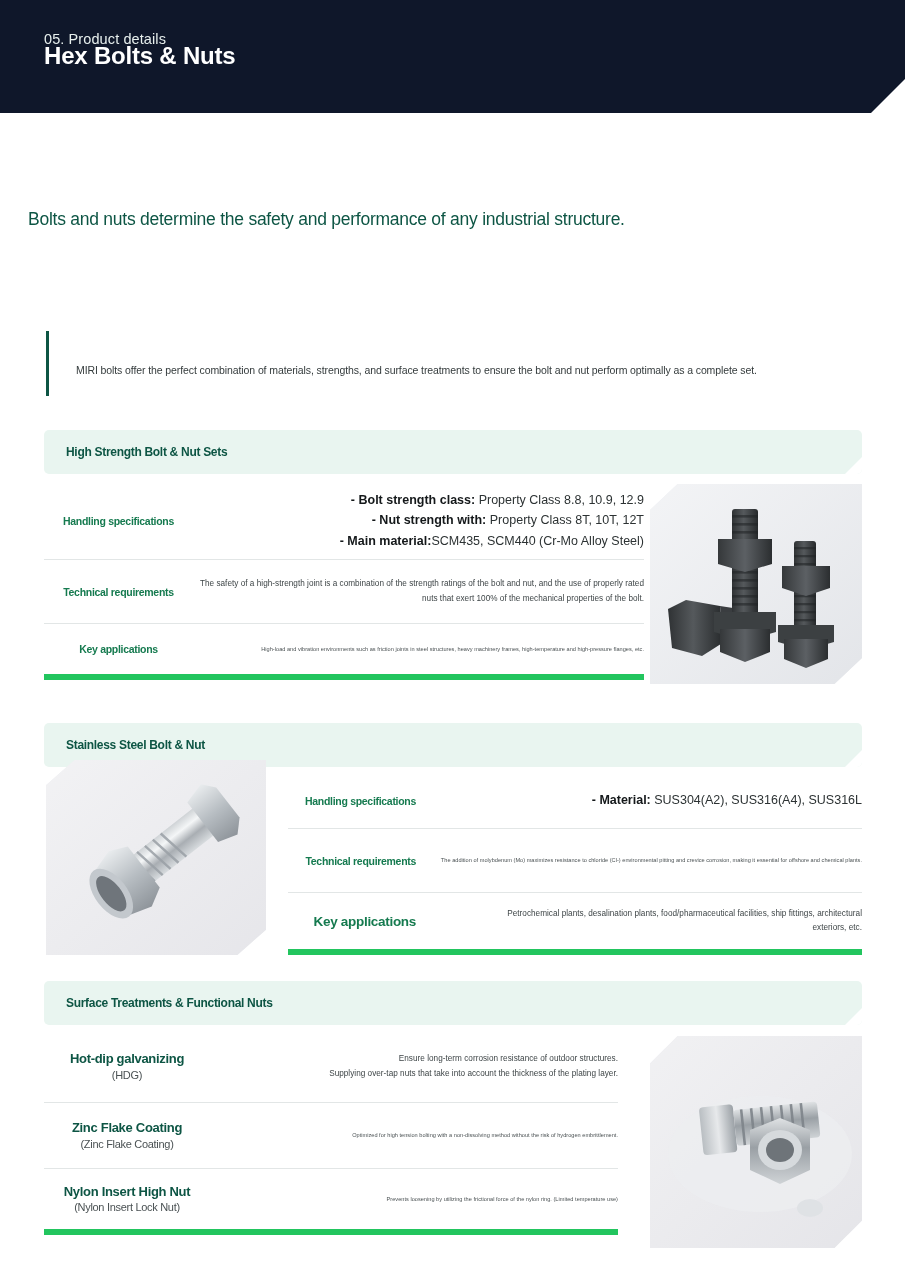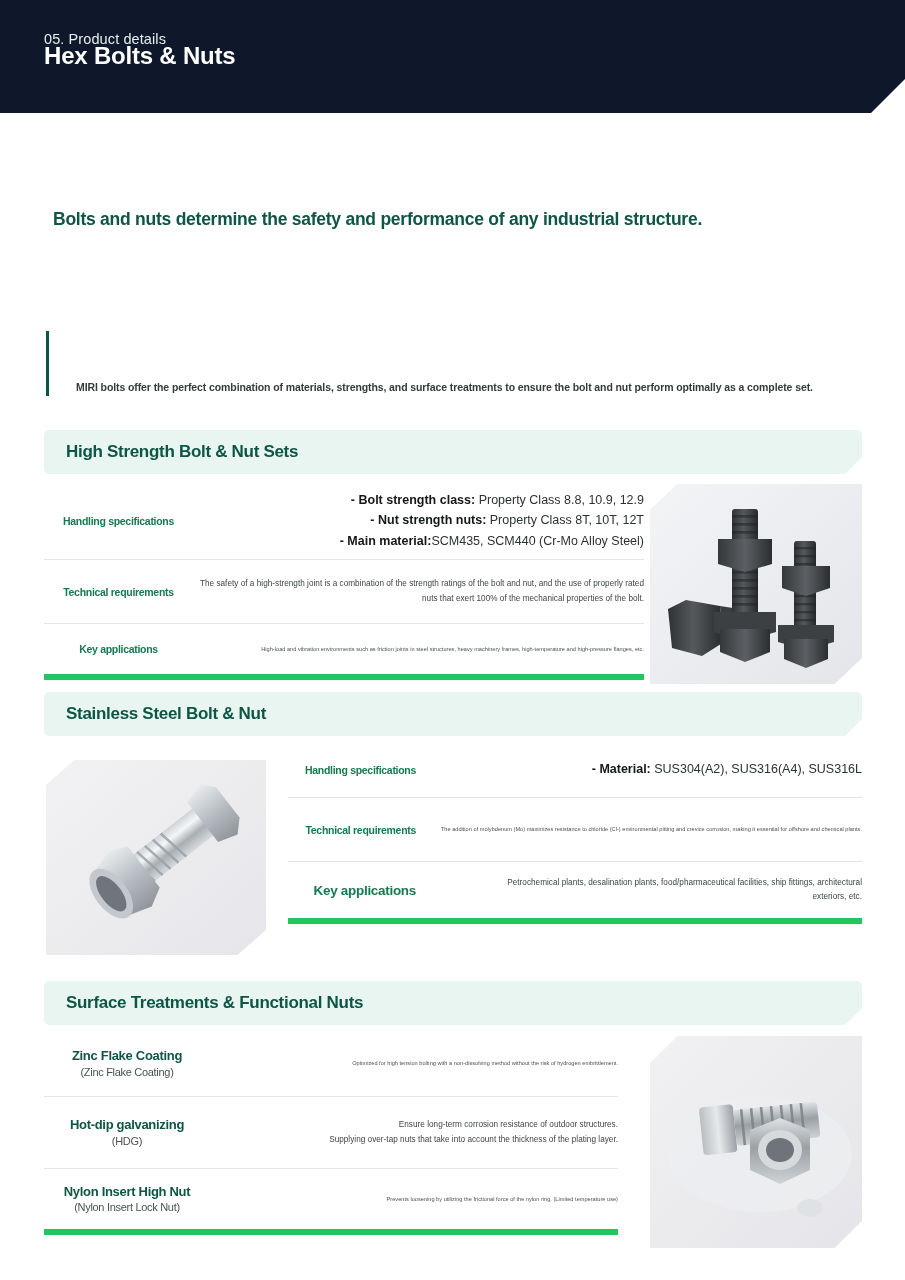--- a/index.html
+++ b/index.html
@@ -27,50 +27,50 @@
     position:absolute; left:44px; top:31px;
     font-size:14.5px; font-weight:400; color:#e7efed; letter-spacing:.1px;
   }
   .header-title {
     position:absolute; left:44px; top:42px;
     font-size:24px; font-weight:700; color:#ffffff; letter-spacing:-.2px;
   }
 
   
   .lead {
-    position:absolute; left:53px; top:209px; width:800px;
-    font-size:17.5px; font-weight:700; color:#0d5544; letter-spacing:-.25px;
+    position:absolute; left:28px; top:209px; width:800px;
+    font-size:17.5px; font-weight:400; color:#0d5544; letter-spacing:-.25px;
   }
 
   
   .quote {
     position:absolute; left:46px; top:331px; width:800px; height:65px;
     border-left:3px solid #0d5544;
-    display:flex; align-items:flex-end;font-weight:bold;
+    display:flex; align-items:center;
   }
   .quote-text {
     padding-left:27px; padding-top:14px;
     font-size:10.5px; color:#343b3c; line-height:1.5; letter-spacing:-.1px;
   }
 
   
   .section { position:absolute; left:44px; width:818px; }
   .banner {
     position:relative; width:818px; height:44px;
     background:#e9f5f0;
     border-radius:5px;
     overflow:hidden;
     display:flex; align-items:center;
   }
   .banner::after{
     content:""; position:absolute; right:0; bottom:0; width:17px; height:17px;
     background:#ffffff; clip-path: polygon(100% 0, 100% 100%, 0 100%);
   }
   .banner-title {
-    margin-left:22px; font-size:17px; font-weight:700; color:#0d5544; letter-spacing:-.3px;
+    margin-left:22px; font-size:12px; font-weight:700; color:#0d5544; letter-spacing:-.3px;
   }
 
   
   .rows { width:100%; }
   .row { display:flex; align-items:center; border-bottom:1px solid #e2e6e6; }
   .row.last { border-bottom:6px solid #22c55e;gap:47px; }
   .row-label {
     flex:0 0 auto; text-align:center; color:#157a4f;
     font-weight:700; letter-spacing:-.3px;
   }
@@ -100,21 +100,21 @@
     position:relative; overflow:hidden;
   }
   .ph1 { left:650px; top:484px; width:212px; height:200px; }
   .ph2 { left:46px; top:760px; width:220px; height:195px; }
   .ph3 { left:650px; top:1036px; width:212px; height:212px; }
 
   
   .art { position:absolute; left:0; top:0; width:100%; height:100%; }
 
   
-  .sec2 { top:692px; }
+  .sec2 { top:723px; }
   .sec2 .panel { display:flex; margin-top:6px; }
   .sec2 .right { margin-left:244px; width:574px; }
   .sec2 .row-label { font-size:10.5px; text-align:right; }
   .sec2 .row-a { height:56px; }
   .sec2 .row-b { height:64px; }
   .sec2 .row-c { height:62px; }
   .sec2 .row-a .row-label { width:138px; padding-right:10px; }
   .sec2 .row-b .row-label { width:138px; padding-right:10px; }
   .sec2 .row-c .row-label { width:138px; padding-right:10px; font-size:13.5px; }
 
@@ -156,21 +156,21 @@
 
         <div class="row row-a">
           <div class="row-label">Handling specifications</div>
           <div class="row-body spec-list">
             <div>
               <span class="bullet">-</span>
               <b>Bolt strength class:</b><span> Property Class 8.8, 10.9, 12.9</span>
             </div>
             <div>
               <span class="bullet">-</span>
-              <b>Nut strength nuts:</b><span> Property Class 8T, 10T, 12T</span>
+              <b>Nut strength with:</b><span> Property Class 8T, 10T, 12T</span>
             </div>
             <div>
               <span class="bullet">-</span>
               <b>Main material:</b><span>SCM435, SCM440 (Cr-Mo Alloy Steel)</span>
             </div>
           </div>
         </div>
 
         <div class="row row-b">
           <div class="row-label">Technical requirements</div>
@@ -328,38 +328,38 @@
       </svg>
     </div>
   </div>
 
   <div class="section sec3">
     <div class="banner">
       <div class="banner-title">Surface Treatments &amp; Functional Nuts</div>
     </div>
     <div class="panel rows">
 
+      <div class="row row-a">
+        <div class="row-label">
+          <span class="lbl-main">Hot-dip galvanizing</span>
+          <span class="lbl-sub">(HDG)</span>
+        </div>
+        <div class="row-body body-md">
+          <div>Ensure long-term corrosion resistance of outdoor structures.</div>
+          <div>Supplying over-tap nuts that take into account the thickness of the plating layer.</div>
+        </div>
+      </div>
+
       <div class="row row-b">
         <div class="row-label">
           <span class="lbl-main">Zinc Flake Coating</span>
           <span class="lbl-sub">(Zinc Flake Coating)</span>
         </div>
         <div class="row-body body-xs">
           <div>Optimized for high tension bolting with a non-dissolving method without the risk of hydrogen embrittlement.</div>
-        </div>
-      </div>
-
-      <div class="row row-a">
-        <div class="row-label">
-          <span class="lbl-main">Hot-dip galvanizing</span>
-          <span class="lbl-sub">(HDG)</span>
-        </div>
-        <div class="row-body body-md">
-          <div>Ensure long-term corrosion resistance of outdoor structures.</div>
-          <div>Supplying over-tap nuts that take into account the thickness of the plating layer.</div>
         </div>
       </div>
 
       <div class="row row-c last">
         <div class="row-label">
           <span class="lbl-main">Nylon Insert High Nut</span>
           <span class="lbl-sub">(Nylon Insert Lock Nut)</span>
         </div>
         <div class="row-body body-xs">
           <div>Prevents loosening by utilizing the frictional force of the nylon ring. (Limited temperature use)</div>

